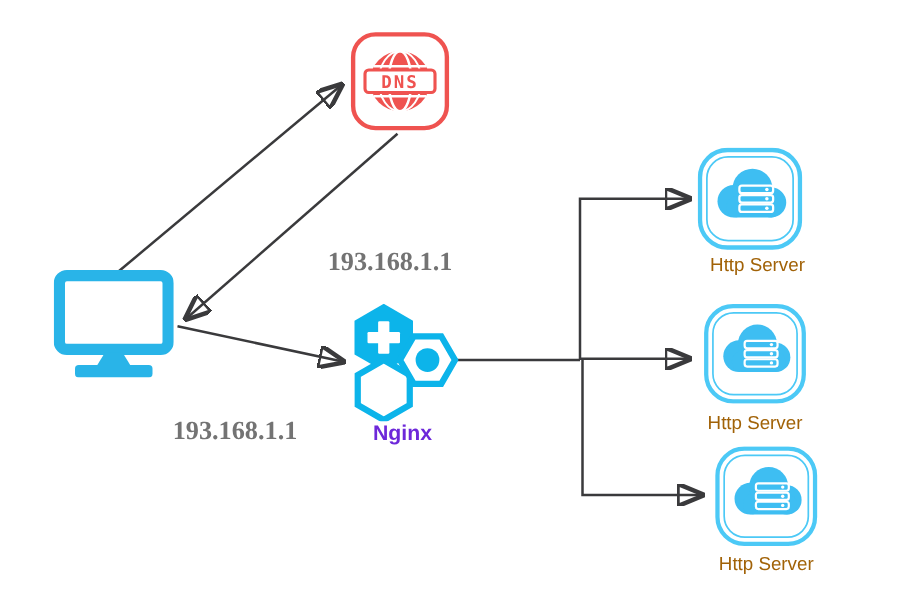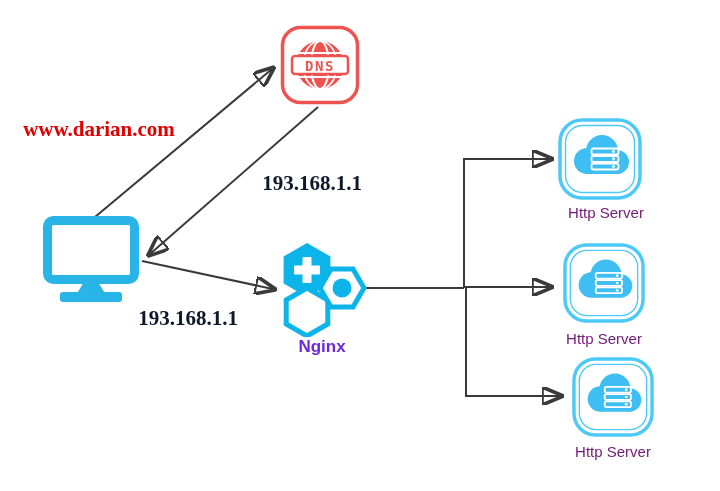--- a/index.html
+++ b/index.html
@@ -10,30 +10,30 @@
   .connectors{position:absolute;left:0;top:0;width:720px;height:491px;}
   .connectors path, .connectors line{stroke:#3a3a3c;stroke-width:2;fill:none;}
   .node{position:absolute;}
   .lbl{position:absolute;white-space:nowrap;}
   .lbl-url{
     font-family:"Liberation Serif","DejaVu Serif",serif;font-weight:bold;
     font-size:21px;color:#e00000;top:117px;left:99px;transform:translateX(-50%);
   }
   .lbl-ip{
     font-family:"Liberation Serif","DejaVu Serif",serif;font-weight:bold;
-    font-size:21px;color:#0f172a;transform:translateX(-50%);
+    font-size:21px;color:#737373;transform:translateX(-50%);margin-top:26px;
   }
   .lbl-ip1{top:171px;left:312px;}
   .lbl-ip2{top:306px;left:188px;}
   .lbl-nginx{
     font-weight:bold;font-size:17px;color:#6d28d9;
     top:337px;left:322px;transform:translateX(-50%);
   }
   .lbl-server{
-    font-size:15px;color:#701a75;transform:translateX(-50%);
+    font-size:15px;color:#a16207;transform:translateX(-50%);
   }
   .dns-icon-box{left:280px;top:25px;width:80px;height:80px;}
   .monitor-box{left:43px;top:216px;width:96px;height:86px;}
   .nginx-box{left:281px;top:243px;width:86px;height:94px;}
   .server1{left:558px;top:118px;width:84px;height:82px;}
   .server2{left:562px;top:243px;width:84px;height:80px;}
   .server3{left:571px;top:357px;width:84px;height:80px;}
   .dns-text{
     font-family:"DejaVu Sans Mono","Liberation Mono",monospace;
     font-weight:bold;letter-spacing:1.5px;
@@ -141,21 +141,20 @@
         <rect x="20.5" y="13.5" width="27" height="6" rx="2" fill="#3ebef2" stroke="#ffffff" stroke-width="1.8"></rect>
         <rect x="20.5" y="21" width="27" height="6" rx="2" fill="#3ebef2" stroke="#ffffff" stroke-width="1.8"></rect>
         <rect x="20.5" y="28.5" width="27" height="6" rx="2" fill="#3ebef2" stroke="#ffffff" stroke-width="1.8"></rect>
         <circle cx="42.5" cy="16.5" r="1.4" fill="#ffffff"></circle>
         <circle cx="42.5" cy="24" r="1.4" fill="#ffffff"></circle>
         <circle cx="42.5" cy="31.5" r="1.4" fill="#ffffff"></circle>
       </g>
     </svg>
   </div>
 
-  <div class="lbl lbl-url">www.darian.com</div>
   <div class="lbl lbl-ip lbl-ip1">193.168.1.1</div>
   <div class="lbl lbl-ip lbl-ip2">193.168.1.1</div>
   <div class="lbl lbl-nginx">Nginx</div>
   <div class="lbl lbl-server" style="top:204px;left:606px;">Http Server</div>
   <div class="lbl lbl-server" style="top:330px;left:604px;">Http Server</div>
   <div class="lbl lbl-server" style="top:443px;left:613px;">Http Server</div>
 
 </div>
 
 </body></html>

